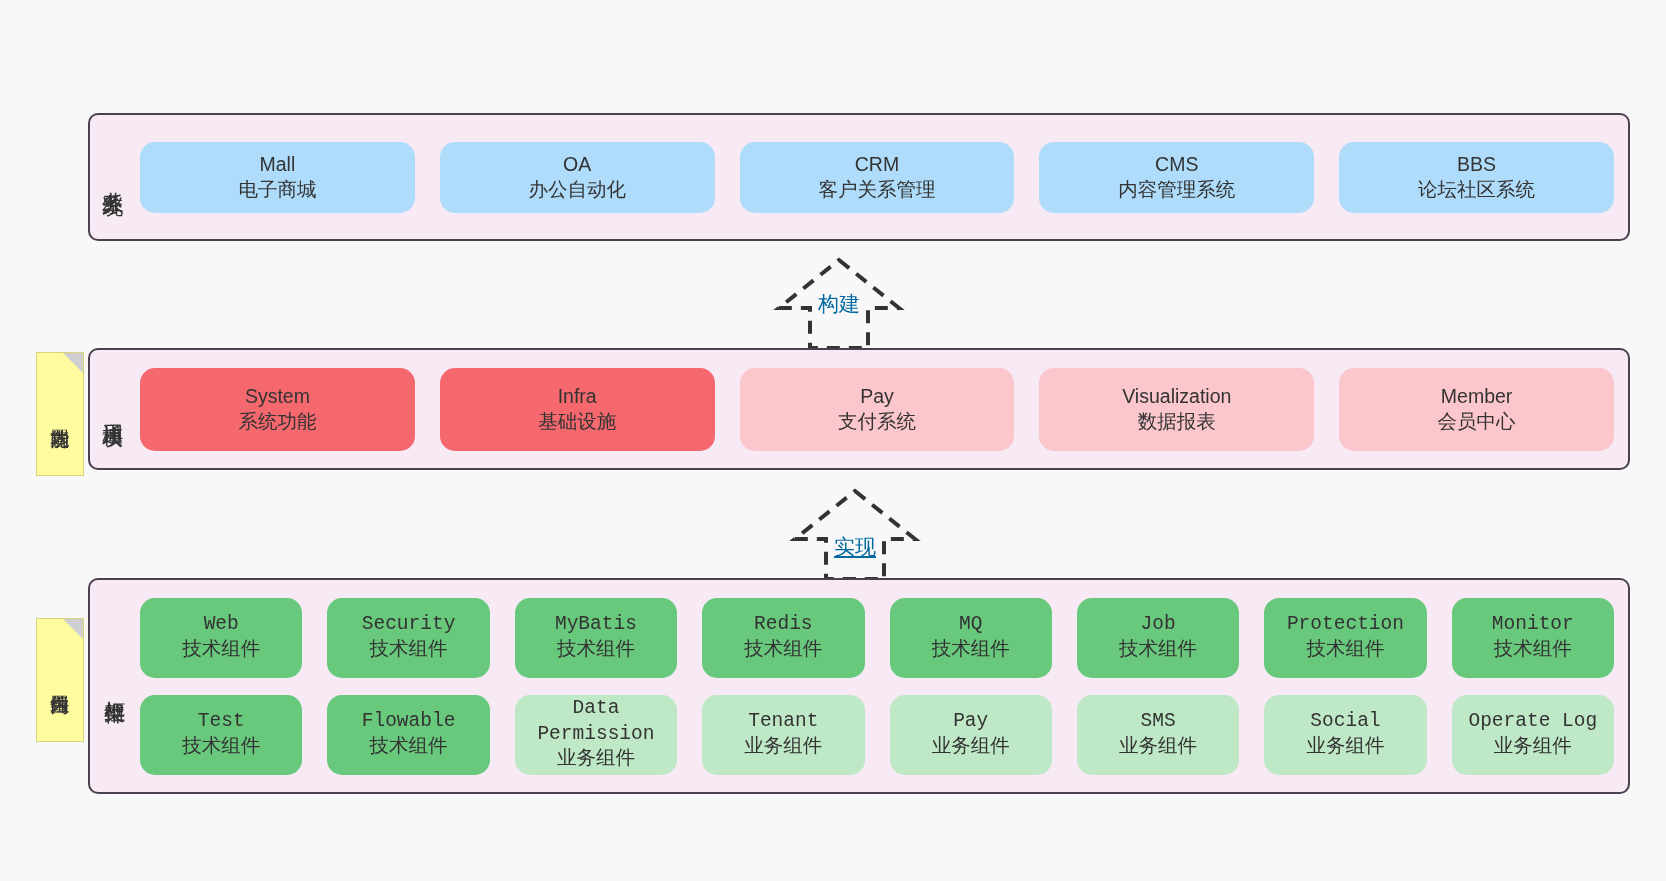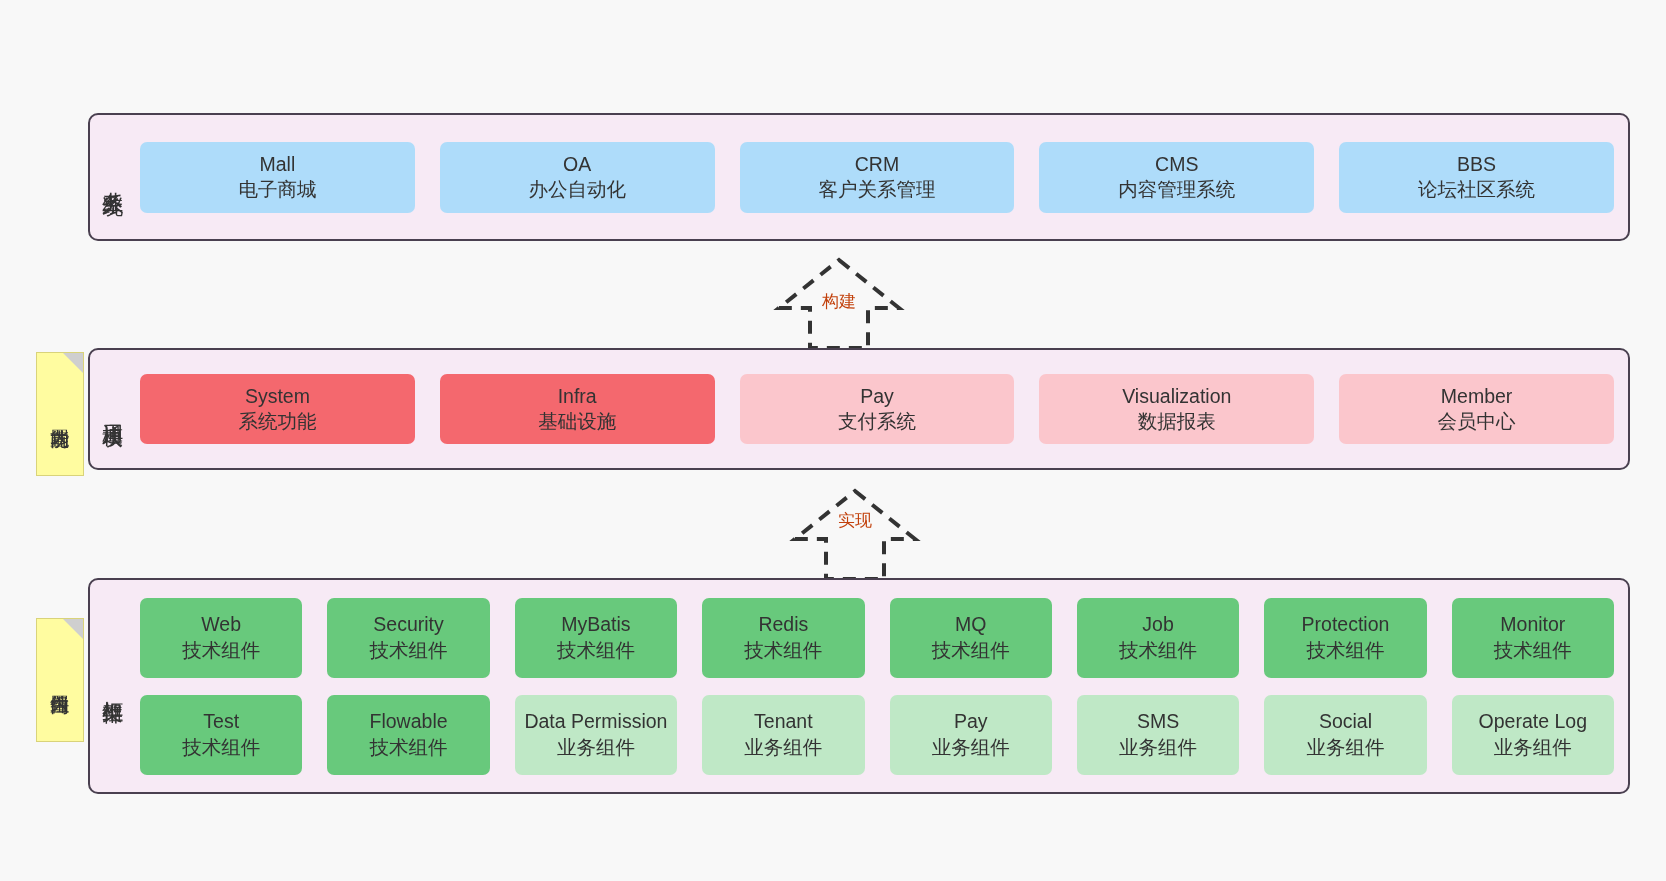--- a/index.html
+++ b/index.html
@@ -48,21 +48,21 @@
     box-sizing:border-box;
   }
   .row{
     display:flex;
     gap:25px;
     align-items:stretch;
     justify-content:space-between;
   }
   .card{
     flex:1 1 0;
-    border-radius:7px;
+    border-radius:15px;
     display:flex;
     flex-direction:column;
     align-items:center;
     justify-content:center;
     text-align:center;
     font-size:19.5px;
     line-height:1.30;
     color:#333333;
     box-sizing:border-box;
     padding:6px 4px;
@@ -75,22 +75,22 @@
   .c-blue{background:#AEDCFA;}
   .c-red{background:#F4686E;}
   .c-pink{background:#FBC6CC;}
   .c-green{background:#68C97C;}
   .c-greenlight{background:#BFE8C6;}
 
   
   #layer-business{left:88px;top:113px;width:1542px;height:128px;}
   #layer-business .row{height:71px;}
   #layer-common{left:88px;top:348px;width:1542px;height:122px;}
-  #layer-common .row{height:70px;}
-  #layer-framework{left:88px;top:578px;width:1542px;height:216px;}
+  #layer-common .row{height:83px;}
+  #layer-framework{left:88px;top:578px;width:1542px;height:216px;font-family:Liberation Mono, monospace;}
   #layer-framework .row{height:80px;}
 
   
   .note{
     position:absolute;
     width:48px;
     background:#FFFCA0;
     border:1px solid #D9D37A;
     box-sizing:border-box;
     display:flex;
@@ -113,31 +113,31 @@
   }
   #note-function{left:36px;top:352px;height:124px;}
   #note-component{left:36px;top:618px;height:124px;}
 
   
   .connector{position:absolute;}
   .connector .lbl{
     position:absolute;
     left:50%;
     transform:translateX(-50%);
-    font-size:17px;
-    color:#c2410c;
+    font-size:21px;
+    color:#0369a1;
     background:transparent;
     padding:0 2px;
     white-space:nowrap;
     user-select:none;
   }
   #conn-build{left:744px;top:256px;width:190px;height:94px;}
   #conn-build .lbl{top:34px;}
   #conn-impl{left:760px;top:487px;width:190px;height:94px;}
-  #conn-impl .lbl{top:22px;}
+  #conn-impl .lbl{top:46px;text-decoration:underline;}
 </style>
 </head>
 <body>
 
 <div class="stage">
 
   <div class="layer" id="layer-business">
     <div class="layer-title">业务系统</div>
     <div class="cards">
       <div class="row">

